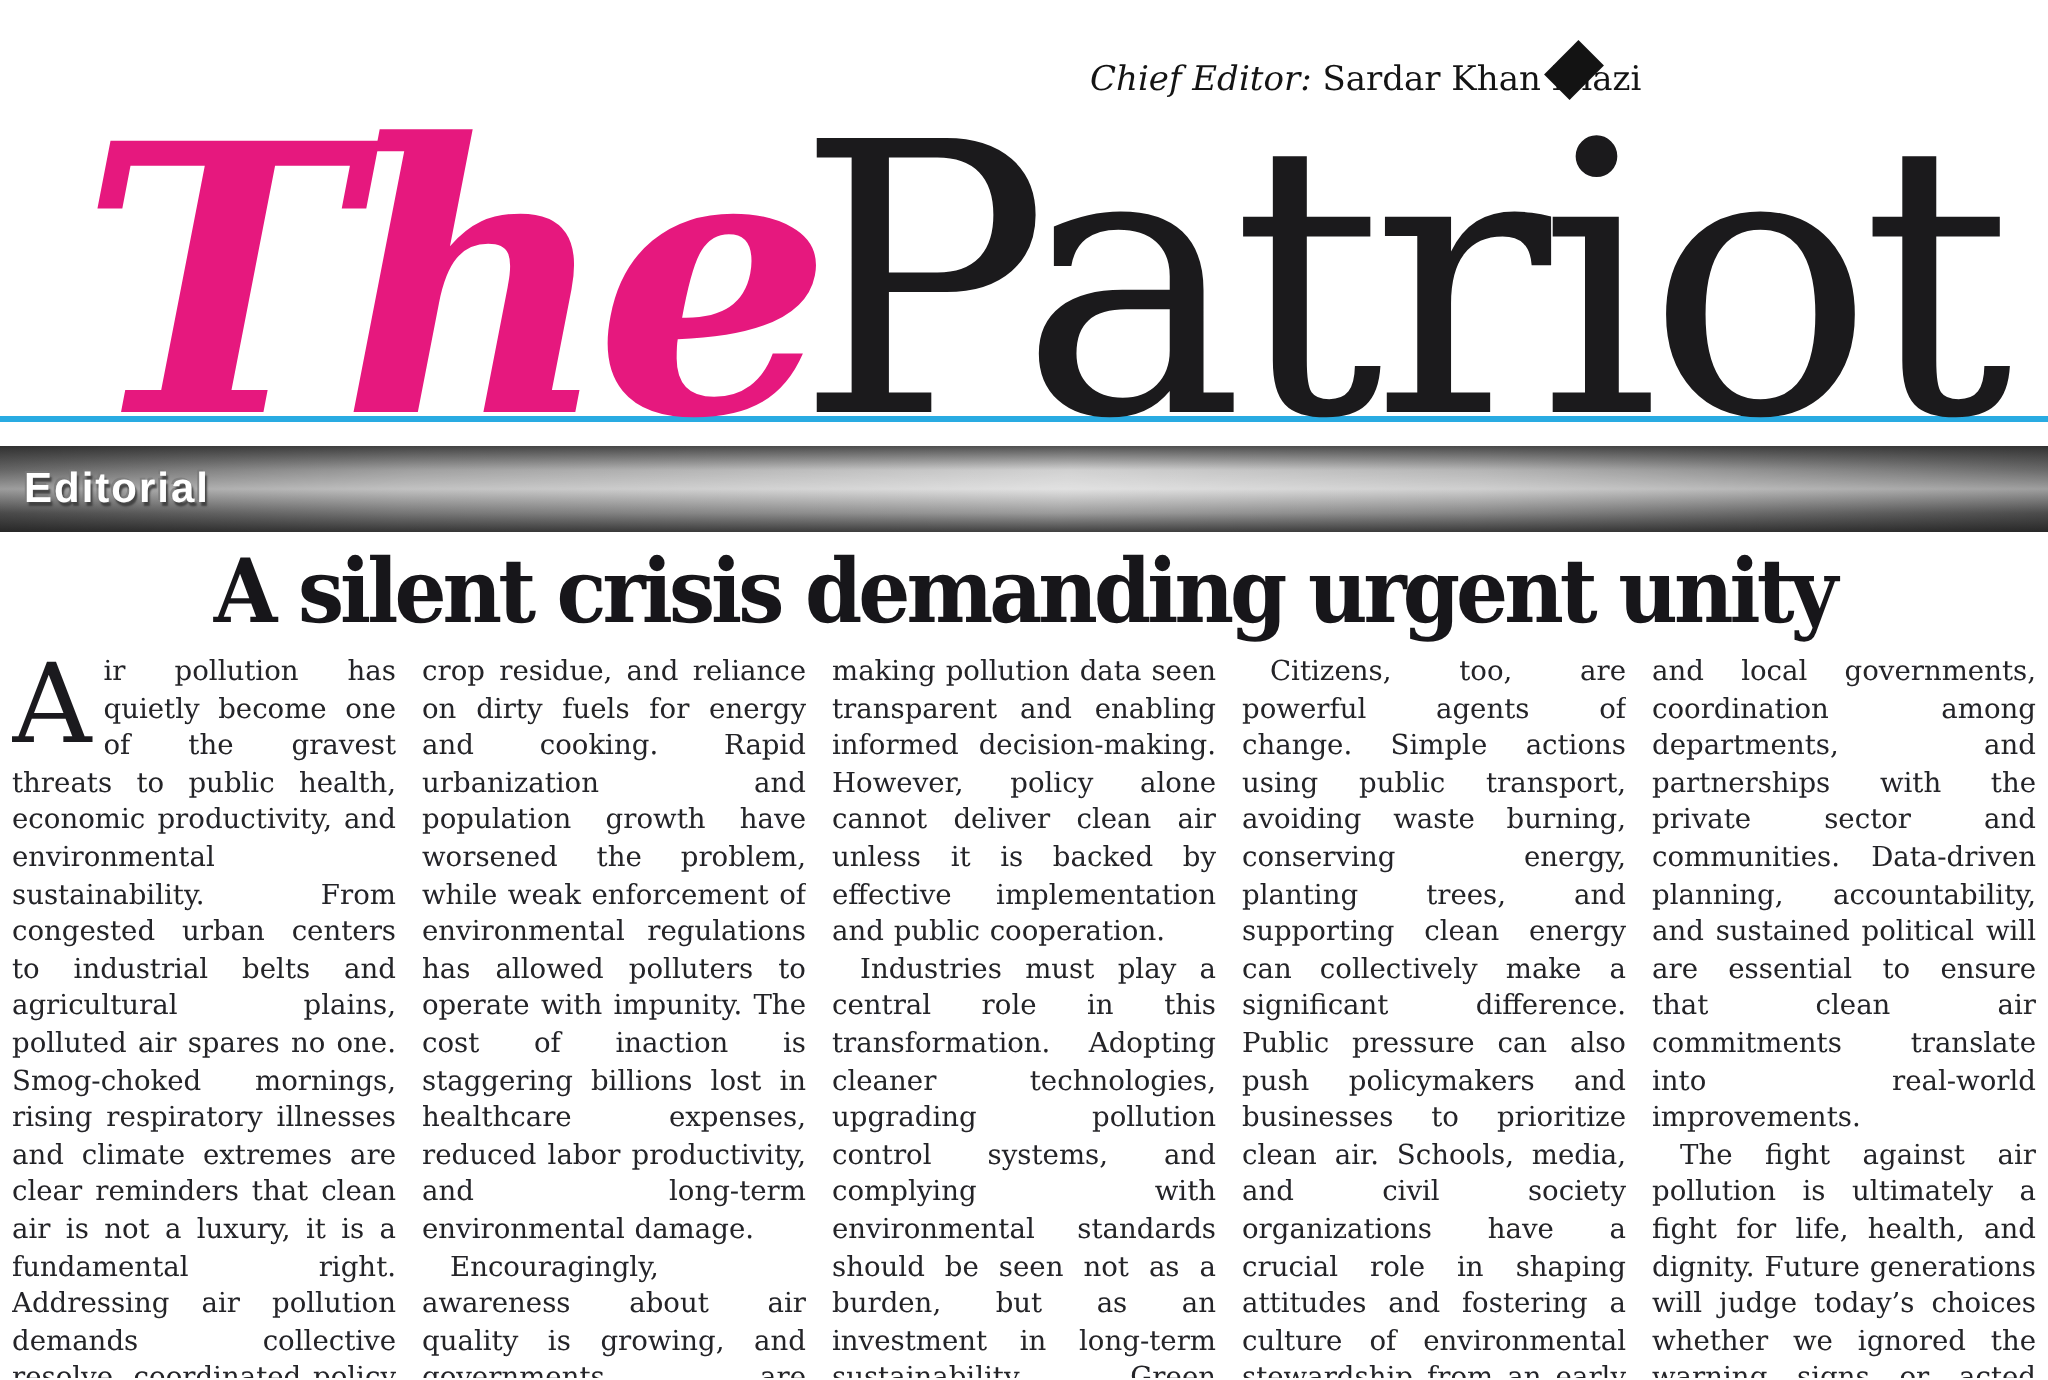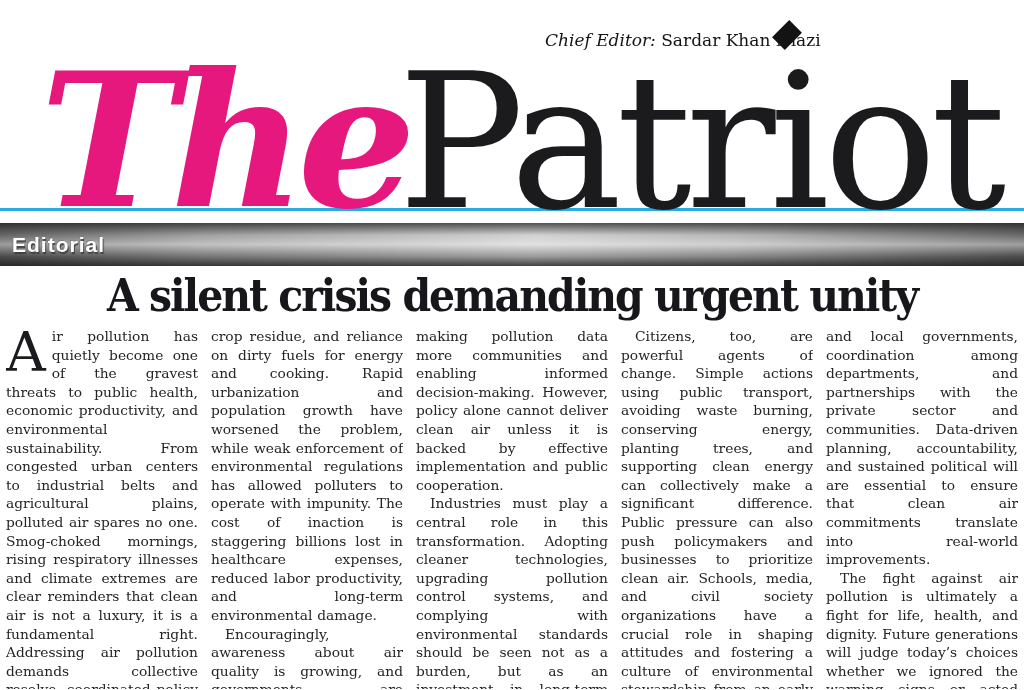--- a/index.html
+++ b/index.html
@@ -128,21 +128,21 @@
 
 <div class="article">
     <div class="col">
       <p class="para"><span class="dropcap">A</span>ir pollution has quietly become one of the gravest threats to public health, economic productivity, and environmental sustainability. From congested urban centers to industrial belts and agricultural plains, polluted air spares no one. Smog-choked mornings, rising respiratory illnesses and climate extremes are clear reminders that clean air is not a luxury, it is a fundamental right. Addressing air pollution demands collective resolve, coordinated policy action, and responsible behavior from every segment of society.</p>
     </div>
     <div class="col">
       <p class="para">crop residue, and reliance on dirty fuels for energy and cooking. Rapid urbanization and population growth have worsened the problem, while weak enforcement of environmental regulations has allowed polluters to operate with impunity. The cost of inaction is staggering billions lost in healthcare expenses, reduced labor productivity, and long-term environmental damage.</p>
       <p class="para indent">Encouragingly, awareness about air quality is growing, and governments are beginning to respond with structured clean air policies. Initiatives promoting cleaner fuels, electric vehicles, mass transit systems, and stricter emission standards are steps in the right direction. Air quality monitoring networks are expanding,</p>
     </div>
     <div class="col">
-      <p class="para">making pollution data more communities and enabling informed decision-making. However, policy alone cannot deliver clean air unless it is backed by effective implementation and public cooperation.</p>
+      <p class="para">making pollution data seen transparent and enabling informed decision-making. However, policy alone cannot deliver clean air unless it is backed by effective implementation and public cooperation.</p>
       <p class="para indent">Industries must play a central role in this transformation. Adopting cleaner technologies, upgrading pollution control systems, and complying with environmental standards should be seen not as a burden, but as an investment in long-term sustainability. Green innovation creates jobs, improves competitiveness, and aligns economic growth with environmental responsibility. Similarly, the transport sector must shift towards public transport, carpooling, non-motorized mobility, and low-</p>
     </div>
     <div class="col">
       <p class="para indent">Citizens, too, are powerful agents of change. Simple actions using public transport, avoiding waste burning, conserving energy, planting trees, and supporting clean energy can collectively make a significant difference. Public pressure can also push policymakers and businesses to prioritize clean air. Schools, media, and civil society organizations have a crucial role in shaping attitudes and fostering a culture of environmental stewardship from an early age.</p>
     </div>
     <div class="col">
       <p class="para">and local governments, coordination among departments, and partnerships with the private sector and communities. Data-driven planning, accountability, and sustained political will are essential to ensure that clean air commitments translate into real-world improvements.</p>
       <p class="para indent">The fight against air pollution is ultimately a fight for life, health, and dignity. Future generations will judge today’s choices whether we ignored the warning signs or acted decisively. By working together with the government, industry, and citizens we can reclaim our skies and ensure that clean air becomes a lasting reality, not a fading aspiration. The responsibility is collective, and the time to act is now.</p>
     </div>
   </div>

